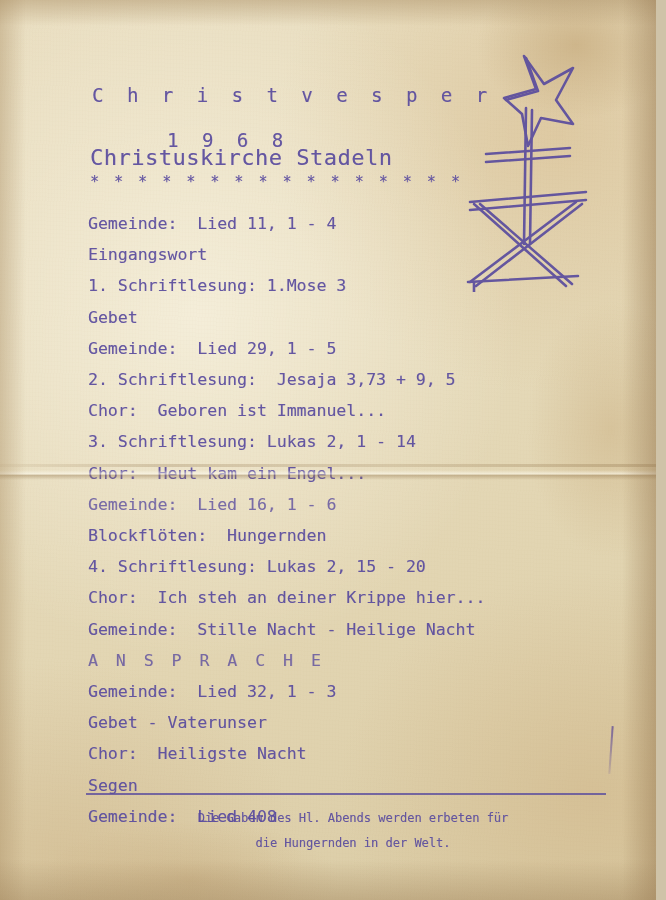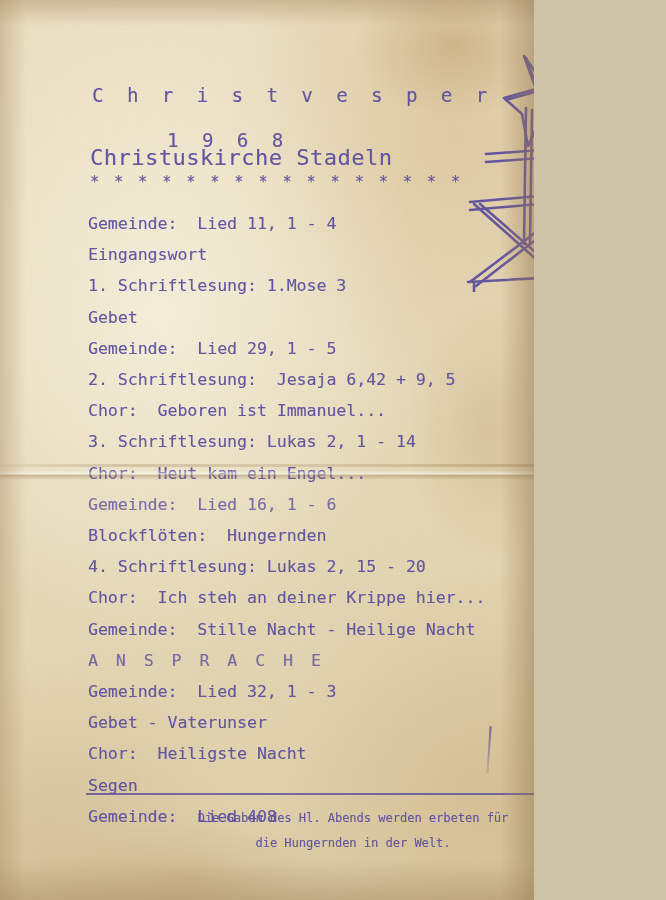--- a/index.html
+++ b/index.html
@@ -10,21 +10,21 @@
     width: 666px;
     height: 900px;
     overflow: hidden;
     font-family: "DejaVu Sans Mono", monospace;
     background: #cfc3a8;
   }
 
   
   #page {
     position: relative;
-    width: 534px;
+    width: 656px;
     height: 900px;
     background:
       radial-gradient(ellipse 70% 55% at 30% 35%, rgba(255,252,240,0.55), rgba(255,252,240,0) 70%),
       radial-gradient(ellipse 60% 40% at 85% 15%, rgba(214,186,140,0.55), rgba(214,186,140,0) 72%),
       radial-gradient(ellipse 55% 35% at 90% 88%, rgba(206,178,132,0.5), rgba(206,178,132,0) 70%),
       radial-gradient(ellipse 50% 30% at 10% 95%, rgba(203,176,132,0.45), rgba(203,176,132,0) 72%),
       linear-gradient(160deg, #eadfc2 0%, #e7dcbd 35%, #e2d5b2 65%, #dacba4 100%);
     overflow: hidden;
   }
 
@@ -216,21 +216,21 @@
     <div class="tw" id="year-line">1 9 6 8</div>
     <div class="tw" id="church-line">Christuskirche Stadeln</div>
     <div class="tw" id="stars-line">* * * * * * * * * * * * * * * *</div>
 
     <div id="order-list">
         <div class="order-row">Gemeinde:  Lied 11, 1 - 4</div>
         <div class="order-row">Eingangswort</div>
         <div class="order-row">1. Schriftlesung: 1.Mose 3</div>
         <div class="order-row">Gebet</div>
         <div class="order-row">Gemeinde:  Lied 29, 1 - 5</div>
-        <div class="order-row">2. Schriftlesung:  Jesaja 6,42 + 9, 5</div>
+        <div class="order-row">2. Schriftlesung:  Jesaja 3,73 + 9, 5</div>
         <div class="order-row">Chor:  Geboren ist Immanuel...</div>
         <div class="order-row">3. Schriftlesung: Lukas 2, 1 - 14</div>
         <div class="order-row">Chor:  Heut kam ein Engel...</div>
         <div class="order-row faded">Gemeinde:  Lied 16, 1 - 6</div>
         <div class="order-row">Blockflöten:  Hungernden</div>
         <div class="order-row">4. Schriftlesung: Lukas 2, 15 - 20</div>
         <div class="order-row">Chor:  Ich steh an deiner Krippe hier...</div>
         <div class="order-row">Gemeinde:  Stille Nacht - Heilige Nacht</div>
         <div class="order-row spaced faded">A N S P R A C H E</div>
         <div class="order-row">Gemeinde:  Lied 32, 1 - 3</div>

